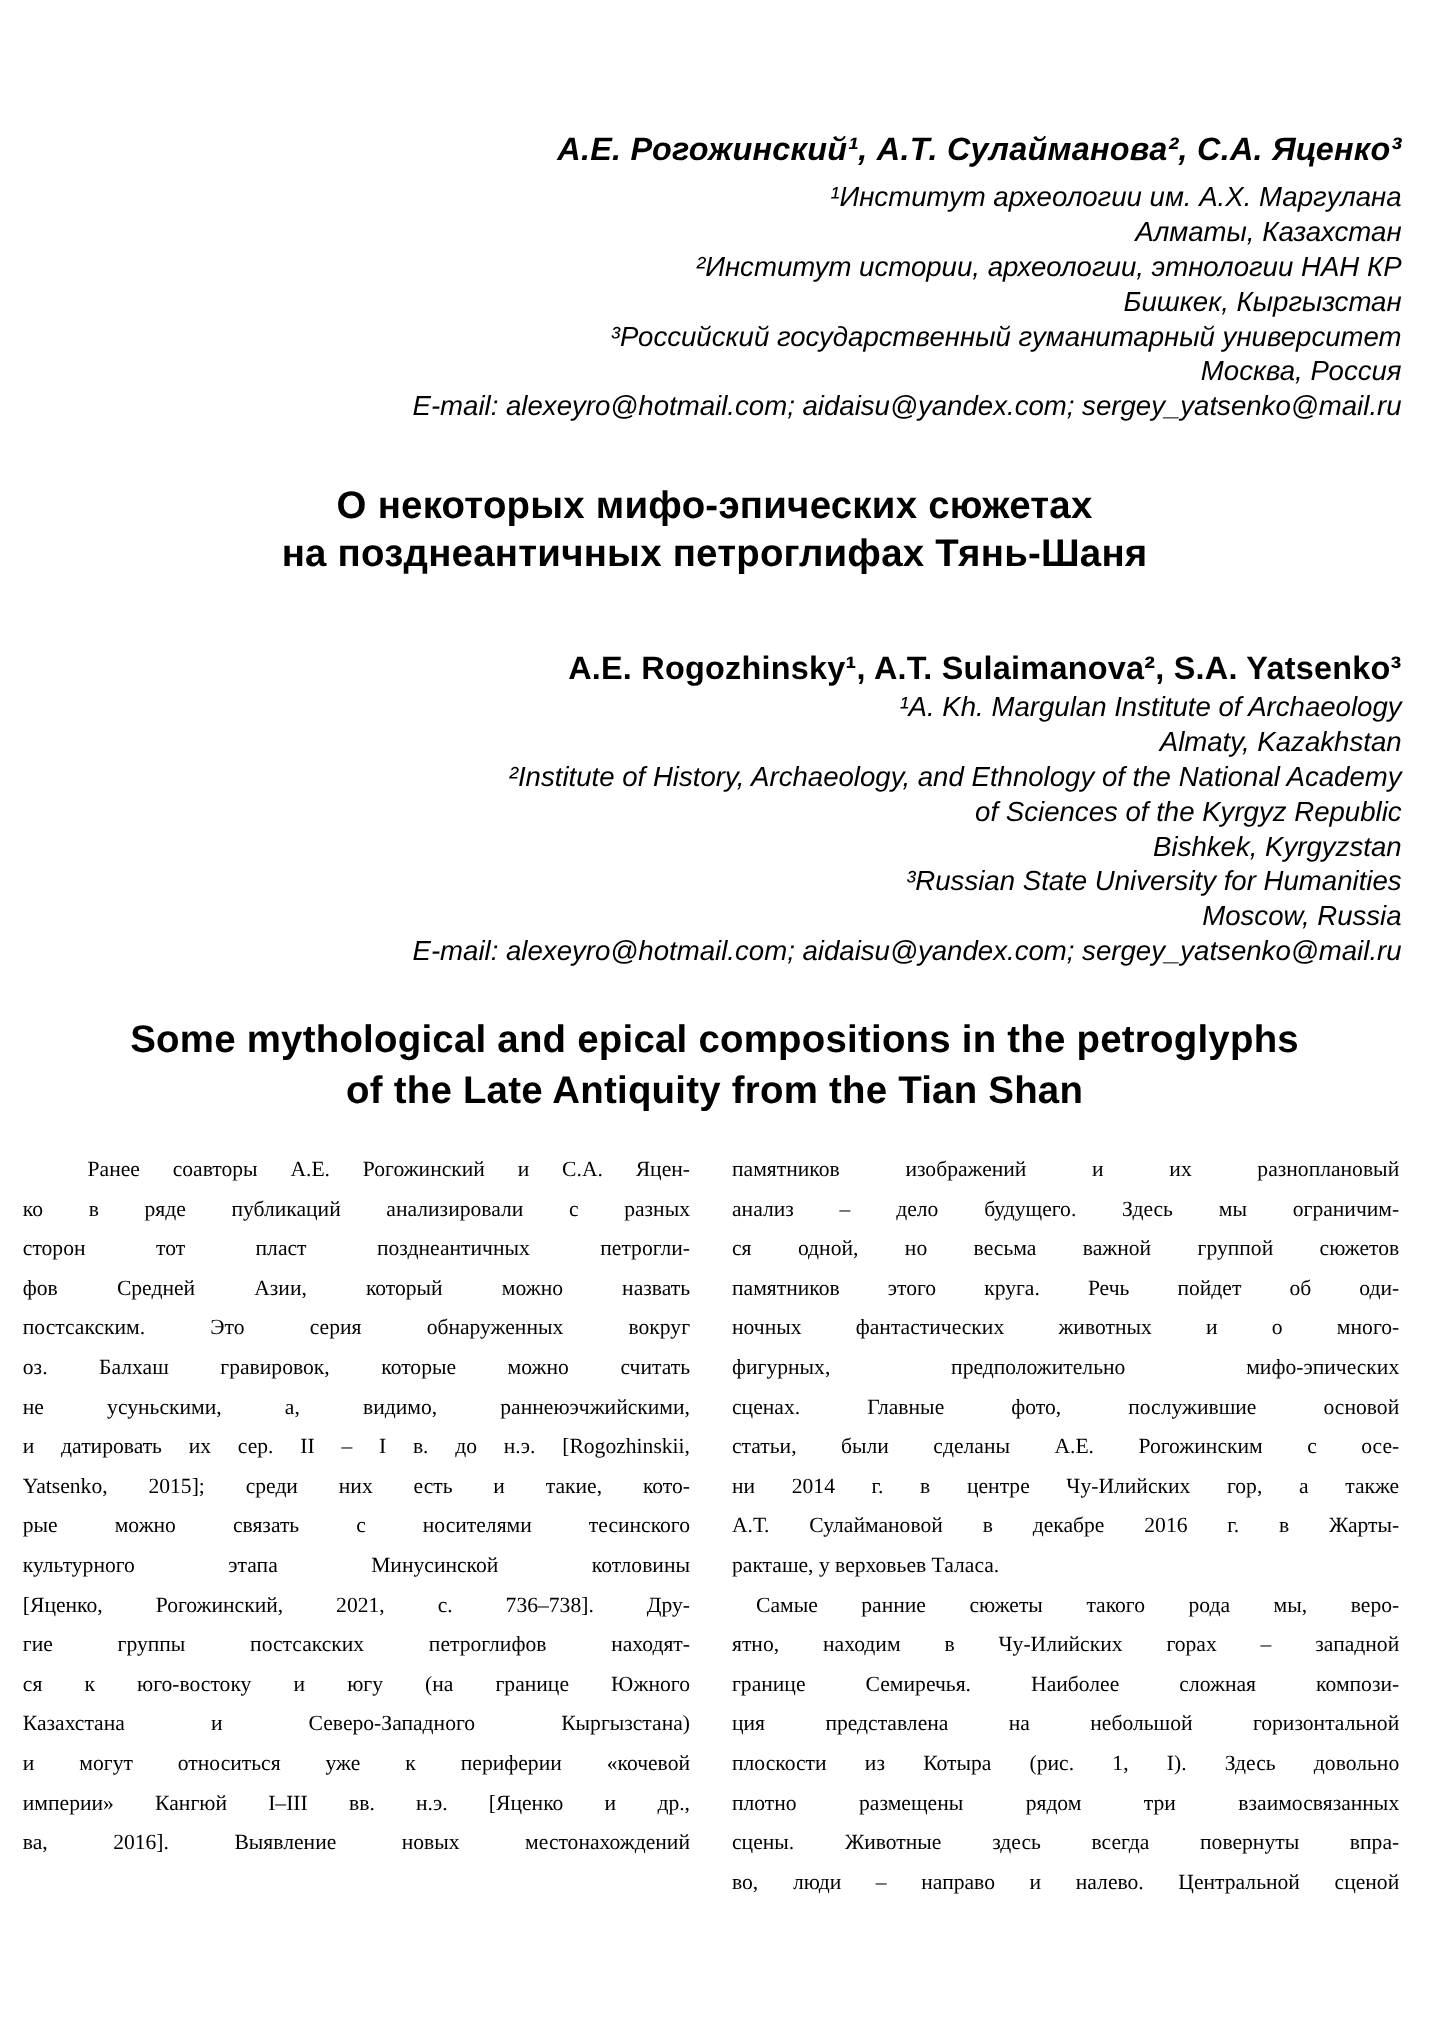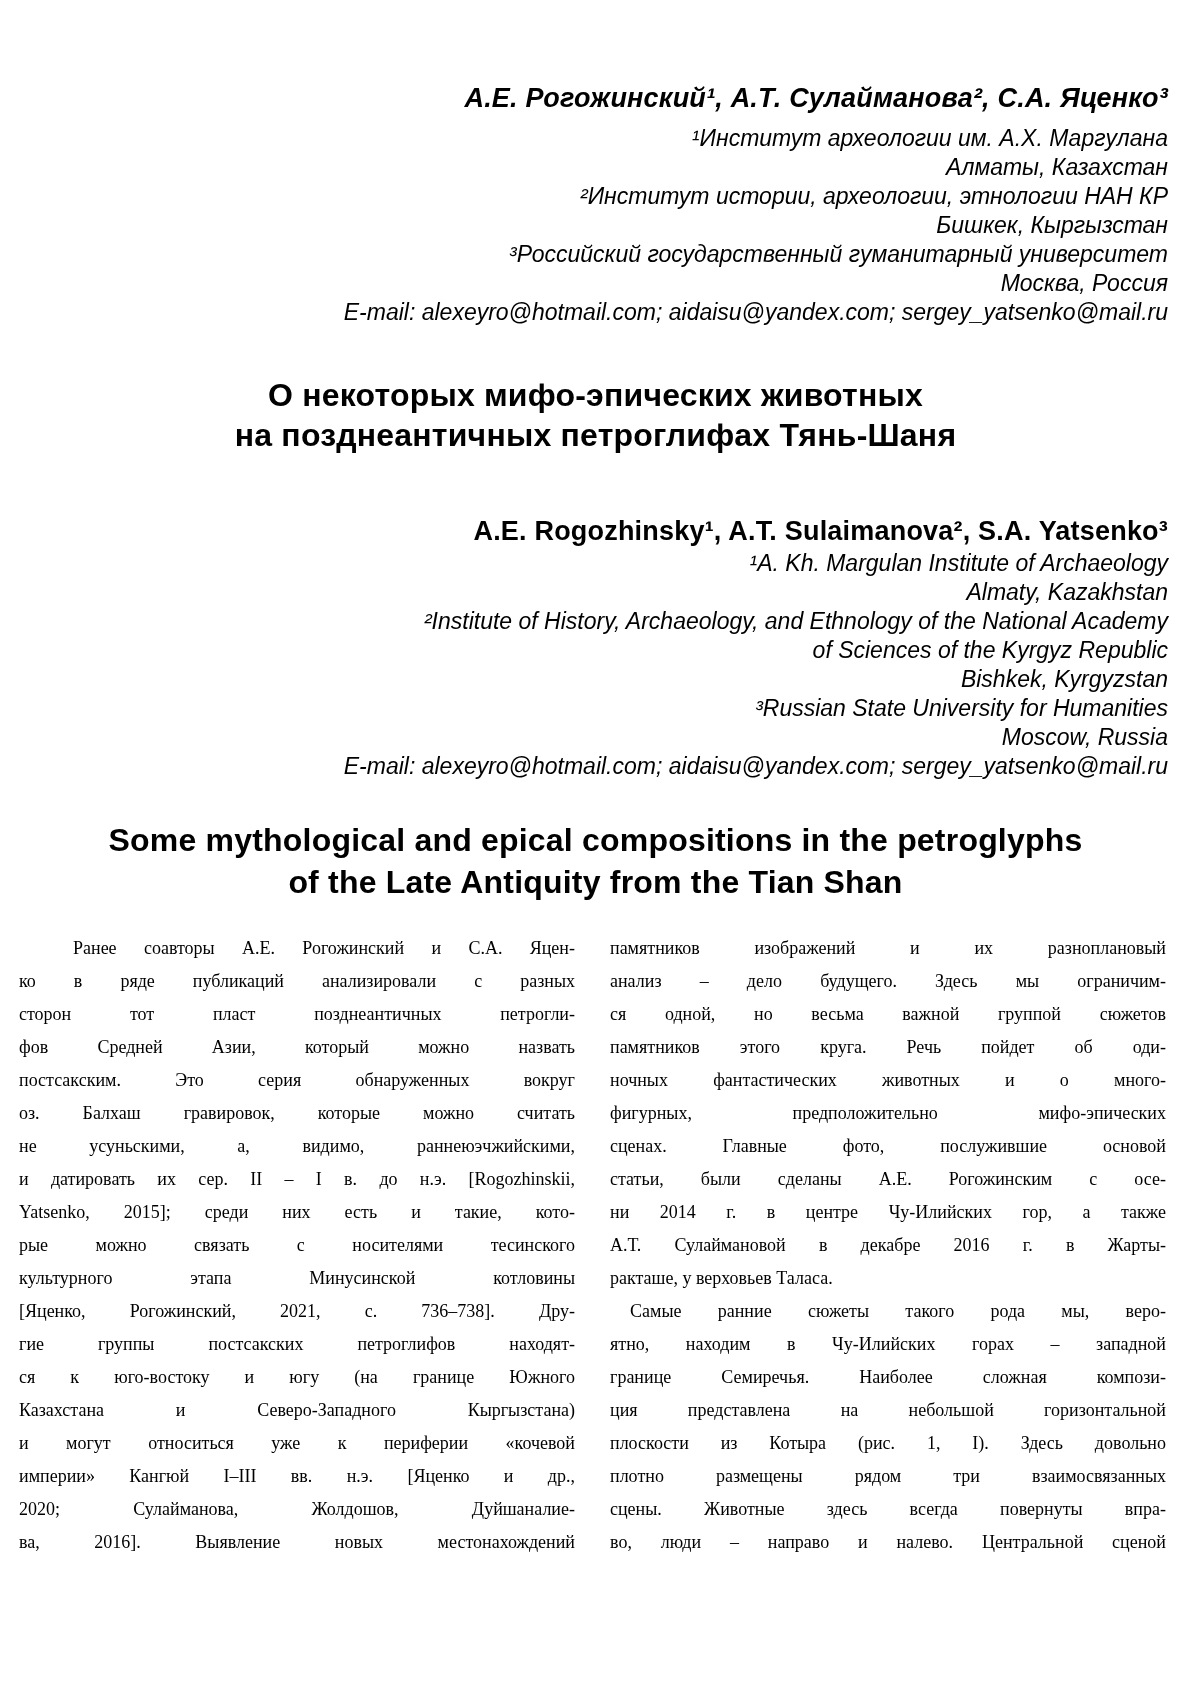--- a/index.html
+++ b/index.html
@@ -5,21 +5,21 @@
   html, body { margin: 0; padding: 0; }
   body {
     width: 1191px; height: 1684px;
     background: #ffffff; color: #000000;
     overflow: hidden;
   }
   .page {
     position: relative;
     width: 1191px; height: 1684px;
     box-sizing: border-box;
-    padding-top: 80px;
+    padding-top: 106px;
   }
   
   .header-block {
     padding-right: 23px;
     text-align: right;
     font-family: "Liberation Sans", sans-serif;
   }
   .authors-line {
     font-size: 27px;
     line-height: 36px;
@@ -77,21 +77,21 @@
         <div class="line">Алматы, Казахстан</div>
         <div class="line">²Институт истории, археологии, этнологии НАН КР</div>
         <div class="line">Бишкек, Кыргызстан</div>
         <div class="line">³Российский государственный гуманитарный университет</div>
         <div class="line">Москва, Россия</div>
       </div>
     <div class="email-line">E-mail: alexeyro@hotmail.com; aidaisu@yandex.com; sergey_yatsenko@mail.ru</div>
   </div>
 
   <div class="title title-ru">
-    <div>О некоторых мифо-эпических животных</div>
+    <div>О некоторых мифо-эпических сюжетах</div>
     <div>на позднеантичных петроглифах Тянь-Шаня</div>
   </div>
 
   <div class="header-block en">
     <div class="authors-line">A.E. Rogozhinsky¹, A.T. Sulaimanova², S.A. Yatsenko³</div>
     <div class="affiliations">
         <div class="line">¹A. Kh. Margulan Institute of Archaeology</div>
         <div class="line">Almaty, Kazakhstan</div>
         <div class="line">²Institute of History, Archaeology, and Ethnology of the National Academy</div>
         <div class="line">of Sciences of the Kyrgyz Republic</div>
@@ -119,21 +119,20 @@
         <div class="line">и датировать их сер. II – I в. до н.э. [Rogozhinskii,</div>
         <div class="line">Yatsenko, 2015]; среди них есть и такие, кото-</div>
         <div class="line">рые можно связать с носителями тесинского</div>
         <div class="line">культурного этапа Минусинской котловины</div>
         <div class="line">[Яценко, Рогожинский, 2021, с. 736–738]. Дру-</div>
         <div class="line">гие группы постсакских петроглифов находят-</div>
         <div class="line">ся к юго-востоку и югу (на границе Южного</div>
         <div class="line">Казахстана и Северо-Западного Кыргызстана)</div>
         <div class="line">и могут относиться уже к периферии «кочевой</div>
         <div class="line">империи» Кангюй I–III вв. н.э. [Яценко и др.,</div>
-        <div class="line">2020; Сулайманова, Жолдошов, Дуйшаналие-</div>
         <div class="line">ва, 2016]. Выявление новых местонахождений</div>
       </div>
     <div class="body-col col-right">
         <div class="line">памятников изображений и их разноплановый</div>
         <div class="line">анализ – дело будущего. Здесь мы ограничим-</div>
         <div class="line">ся одной, но весьма важной группой сюжетов</div>
         <div class="line">памятников этого круга. Речь пойдет об оди-</div>
         <div class="line">ночных фантастических животных и о много-</div>
         <div class="line">фигурных, предположительно мифо-эпических</div>
         <div class="line">сценах. Главные фото, послужившие основой</div>

